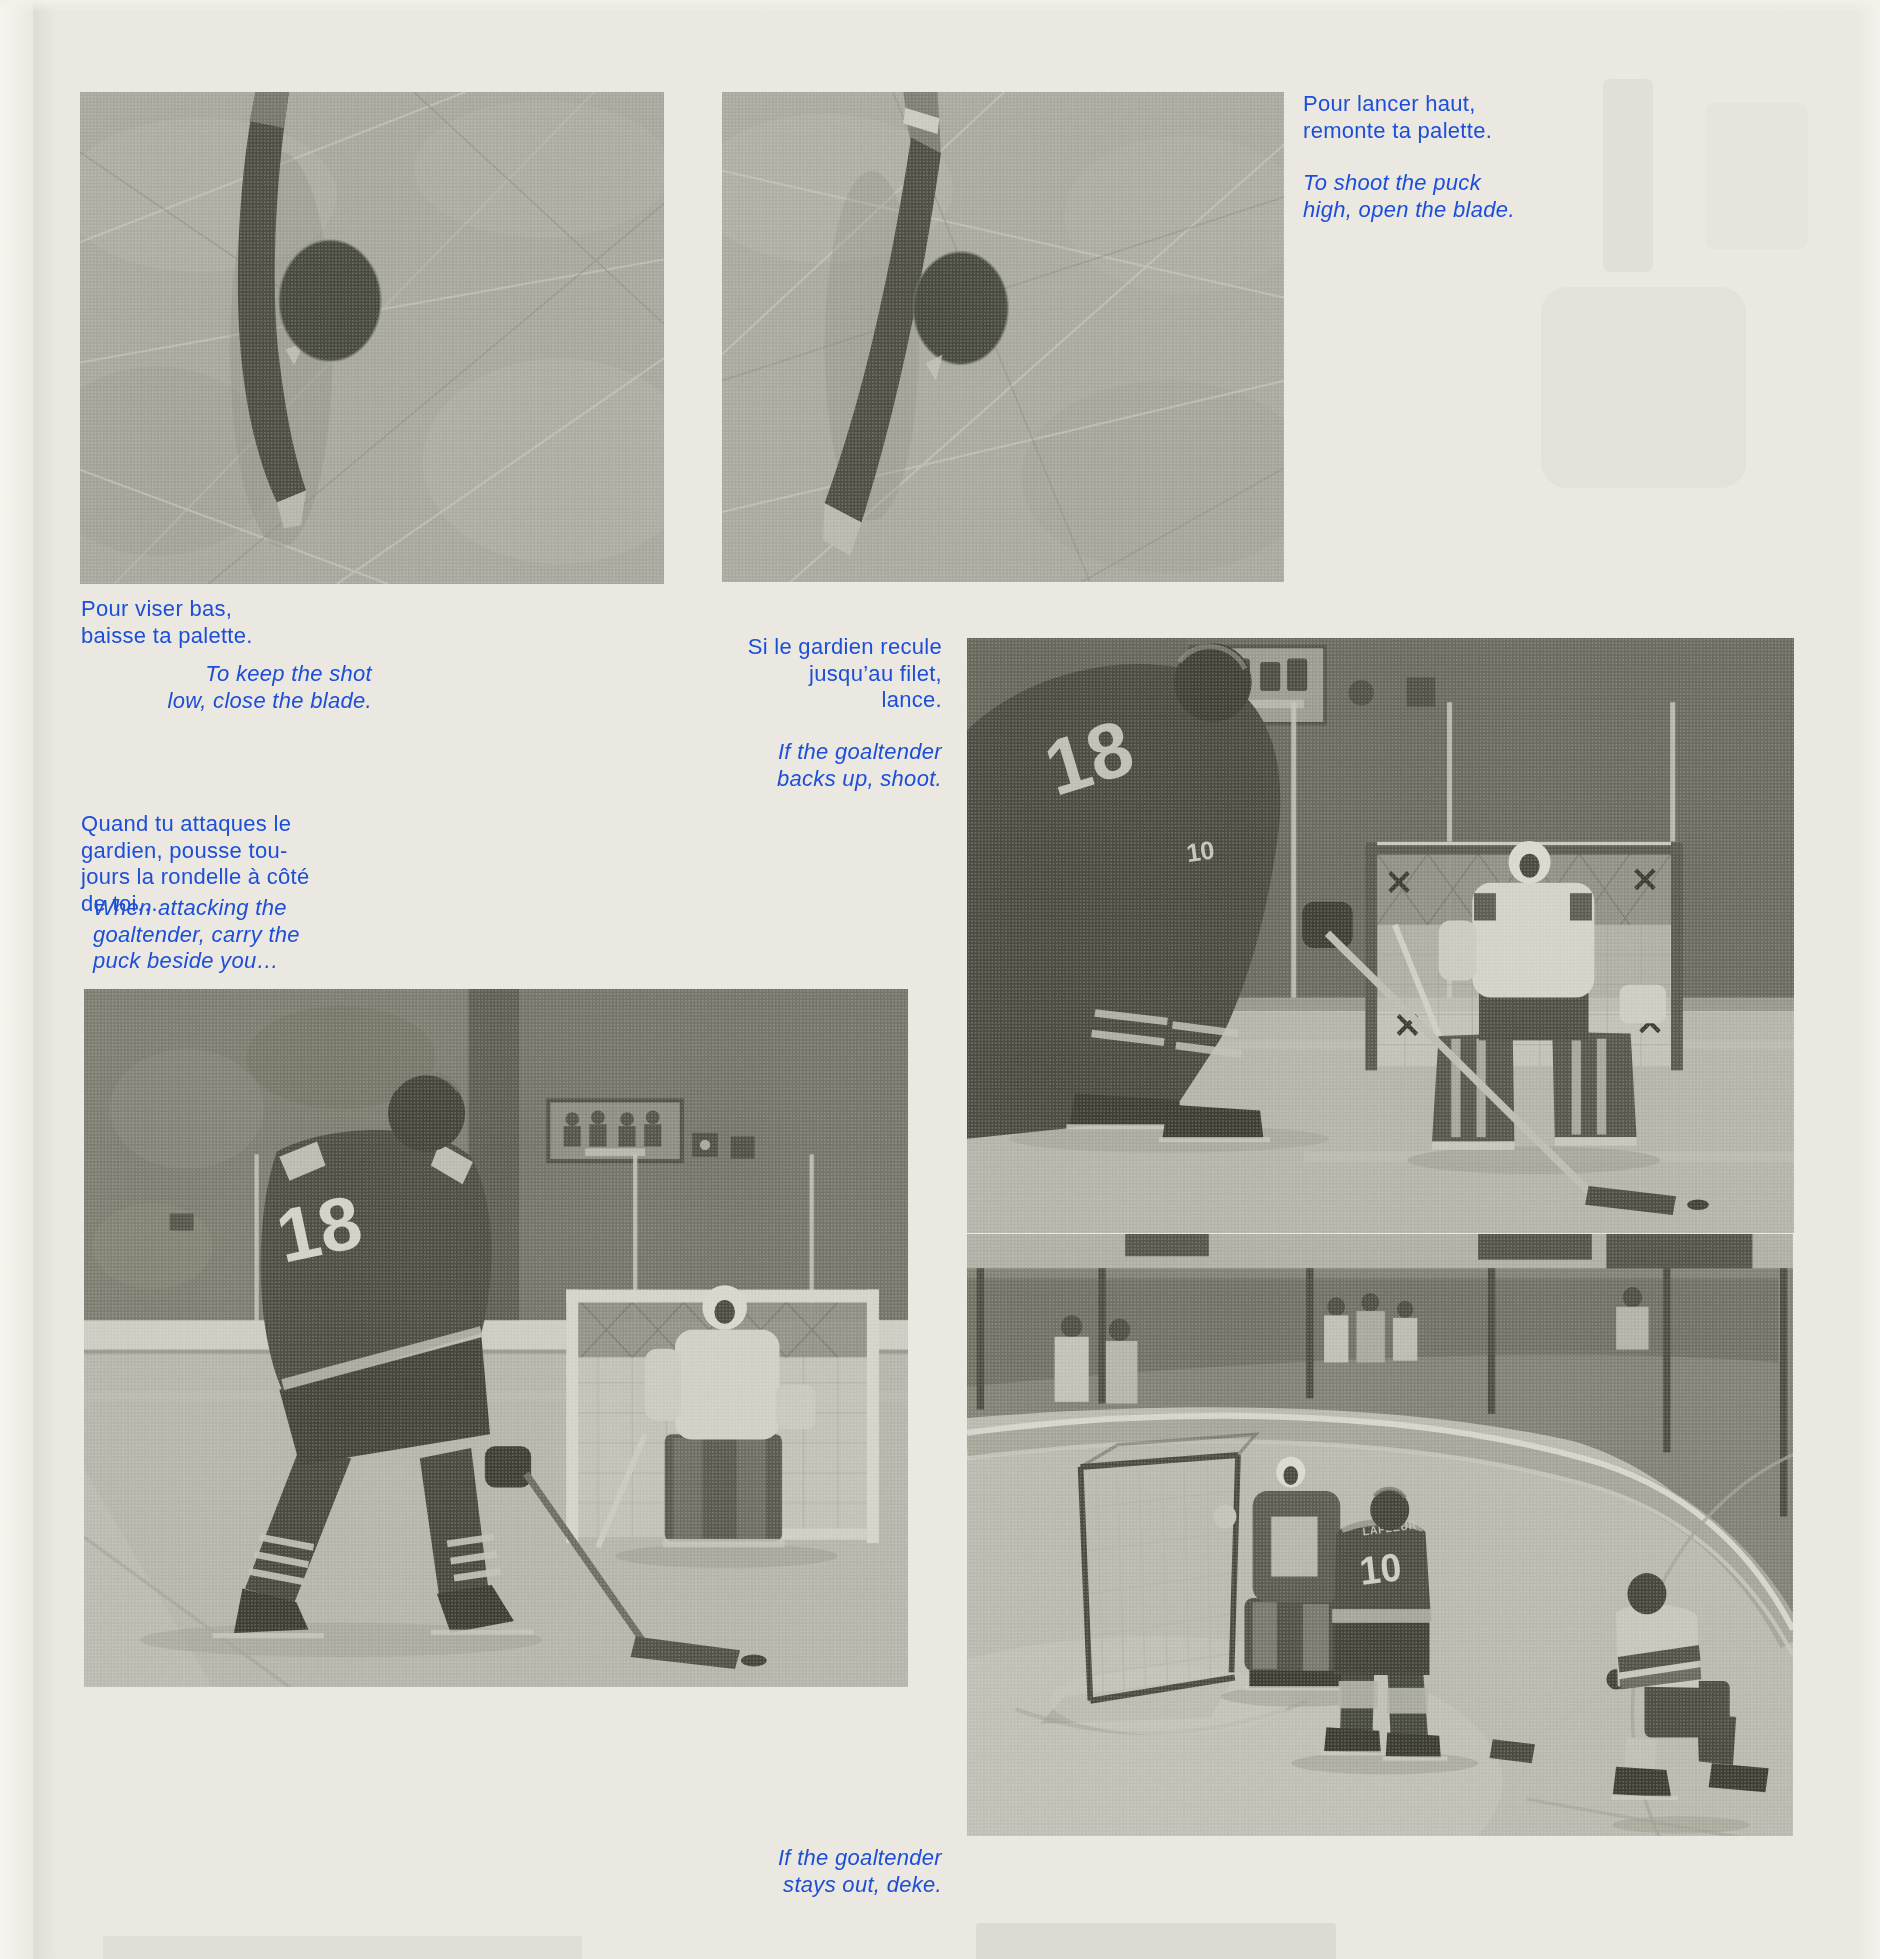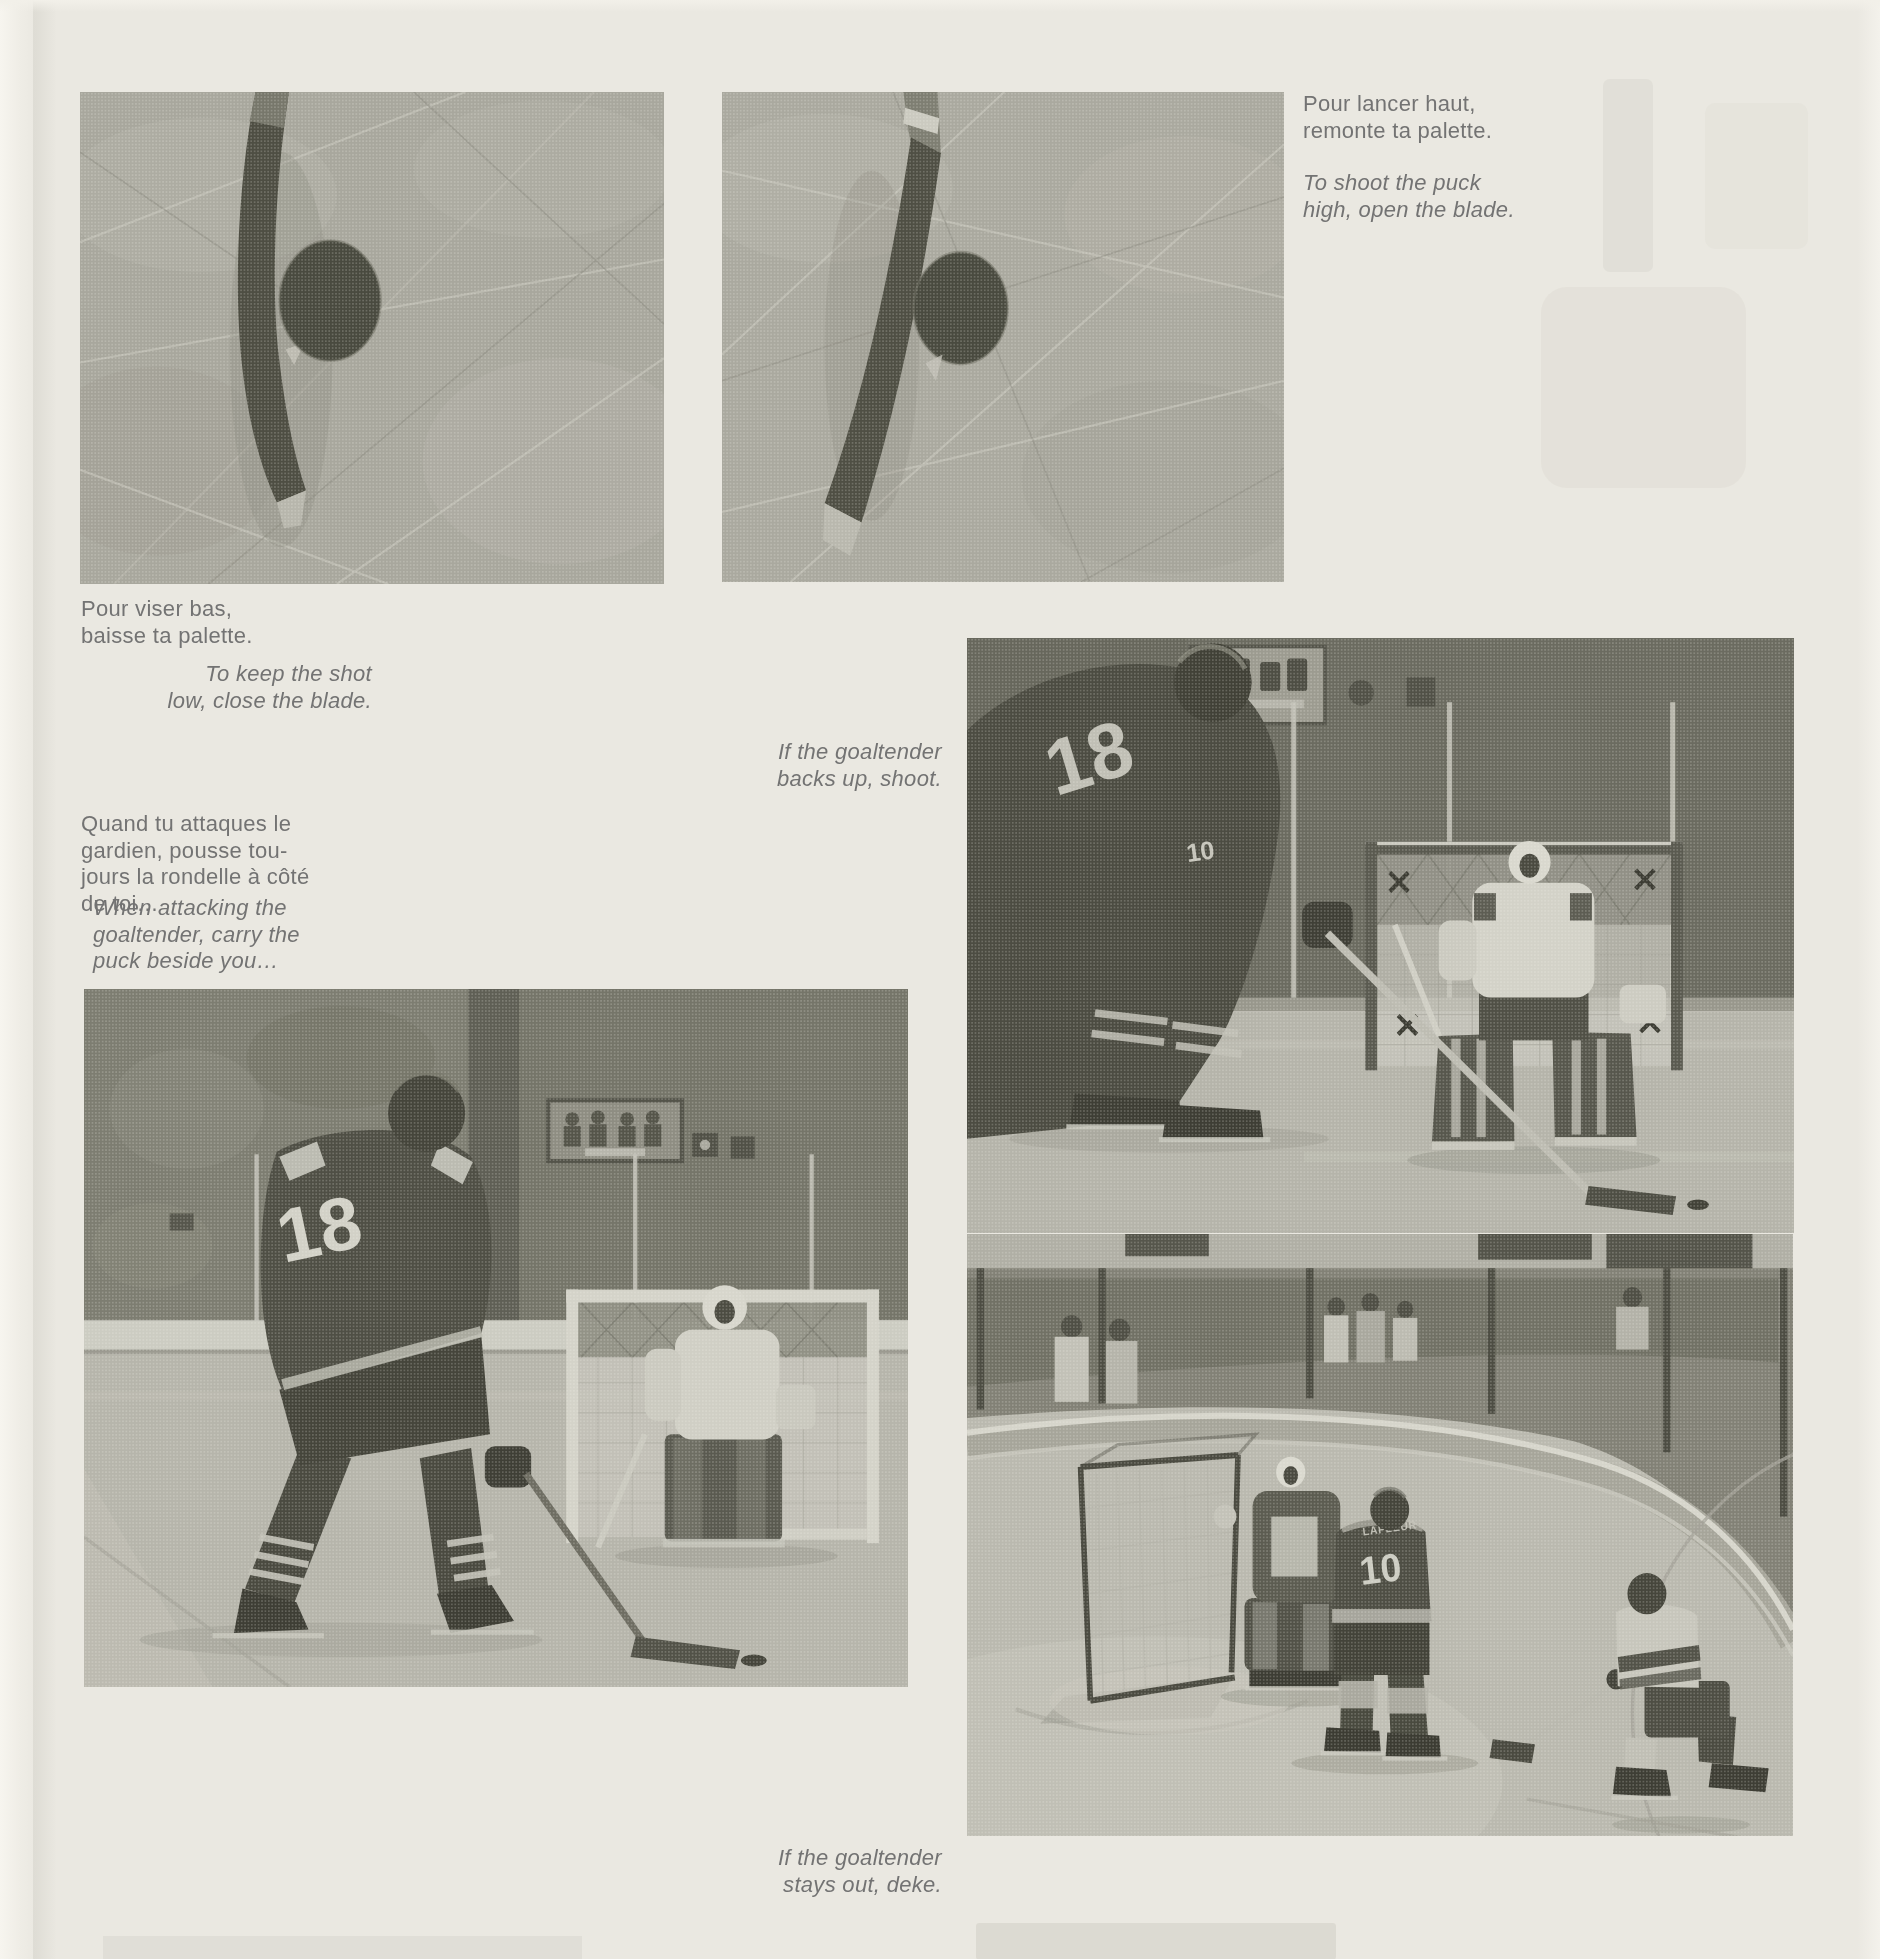--- a/index.html
+++ b/index.html
@@ -9,21 +9,21 @@
     background:#eae8e1;
     overflow:hidden;
     font-family:"Liberation Sans",sans-serif;
   }
   .cap{
     position:absolute;
     white-space:pre-line;
     font-size:22px;
     line-height:26.5px;
     letter-spacing:0.3px;
-    color:#737373;
+    color:#1d4ed8;
   }
   .cap.en{font-style:italic;}
   .cap.right{text-align:right;}
   .photo{
     position:absolute;margin:0;padding:0;
     box-shadow:inset 0 0 51px rgba(70,70,55,.10);
   }
   .photo svg{display:block;width:100%;height:100%;}
   .photo::after{
     content:"";position:absolute;left:0;top:0;right:0;bottom:0;
@@ -446,20 +446,23 @@
 low, close the blade.</div>
 
   <div class="cap fr" style="left:81px;top:811px;width:325px;">Quand tu attaques le
 gardien, pousse tou-
 jours la rondelle à côté
 de toi…</div>
   <div class="cap en" style="left:93px;top:895px;width:325px;">When attacking the
 goaltender, carry the
 puck beside you…</div>
 
+  <div class="cap fr right" style="right:939px;top:634px;width:274px;">Si le gardien recule
+jusqu’au filet,
+lance.</div>
   <div class="cap en right" style="right:939px;top:739px;width:274px;">If the goaltender
 backs up, shoot.</div>
 
   <div class="cap en right" style="right:939px;top:1845px;width:291px;">If the goaltender
 stays out, deke.</div>
 
 </div>
 
 
 </body></html>

